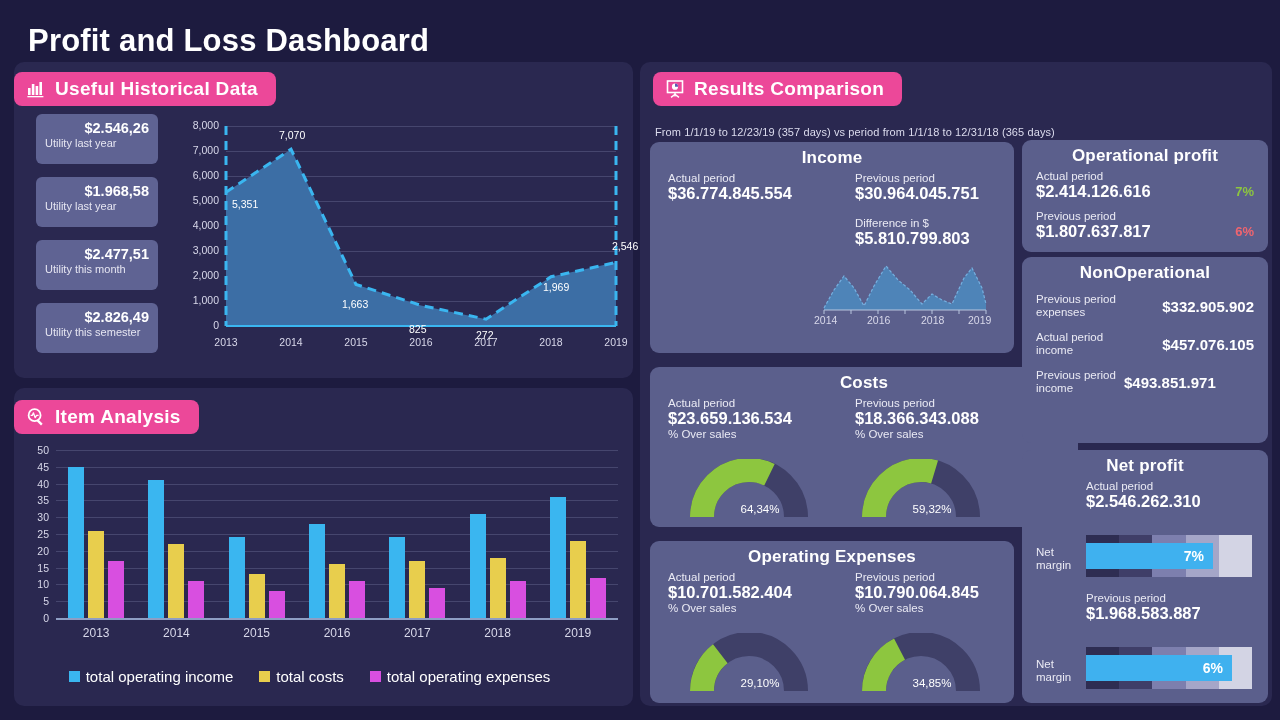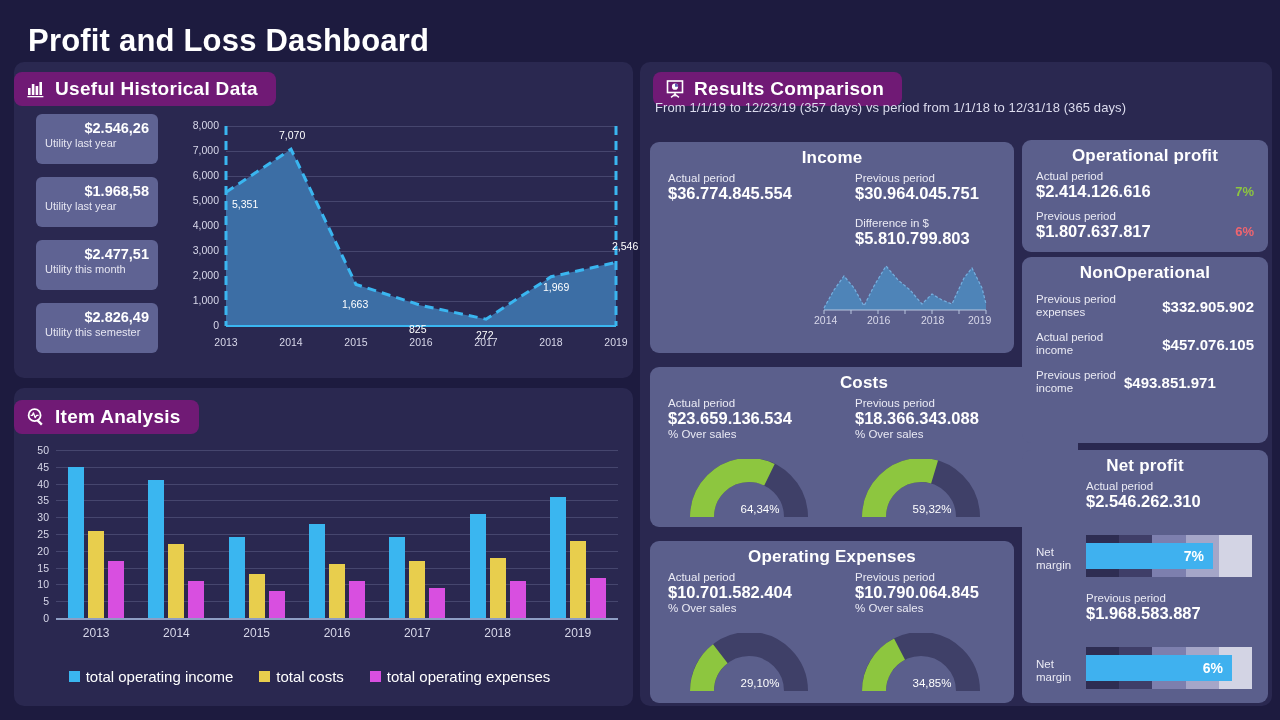--- a/index.html
+++ b/index.html
@@ -22,37 +22,37 @@
     background: #2a2850;
     border-radius: 10px;
   }
   #panel-hist { left: 14px; top: 62px; width: 619px; height: 316px; }
   #panel-item { left: 14px; top: 388px; width: 619px; height: 318px; }
   #panel-results { left: 640px; top: 62px; width: 632px; height: 644px; }
 
   .panel-header {
     position: absolute; left: 0; top: 0;
     height: 34px;
-    background: #701a75;
+    background: #ec4899;
     border-radius: 8px;
     display: flex; align-items: center;
     padding: 0 18px 0 12px;
     gap: 9px;
   }
   #hdr-hist { left: 14px; top: 72px; }
   #hdr-item { left: 14px; top: 400px; }
   #hdr-results { left: 653px; top: 72px; }
   .panel-header .htitle {
     font-size: 19px; font-weight: bold; letter-spacing: .3px;
   }
   .hicon { width: 20px; height: 20px; display: block; }
 
   .subtitle {
-    position: absolute; left: 655px; top: 100px;
-    font-size: 13px; color: #dcdcee; letter-spacing: .1px;
+    position: absolute; left: 655px; top: 126px;
+    font-size: 11px; color: #dcdcee; letter-spacing: .1px;
   }
 
   
   .kpi {
     position: absolute; left: 36px; width: 122px; height: 50px;
     background: #5f6393; border-radius: 6px;
     padding: 6px 9px;
   }
   .kpi .v { font-size: 14.5px; font-weight: bold; text-align: right; }
   .kpi .l { font-size: 11px; color: #e6e6f2; margin-top: 1px; }

